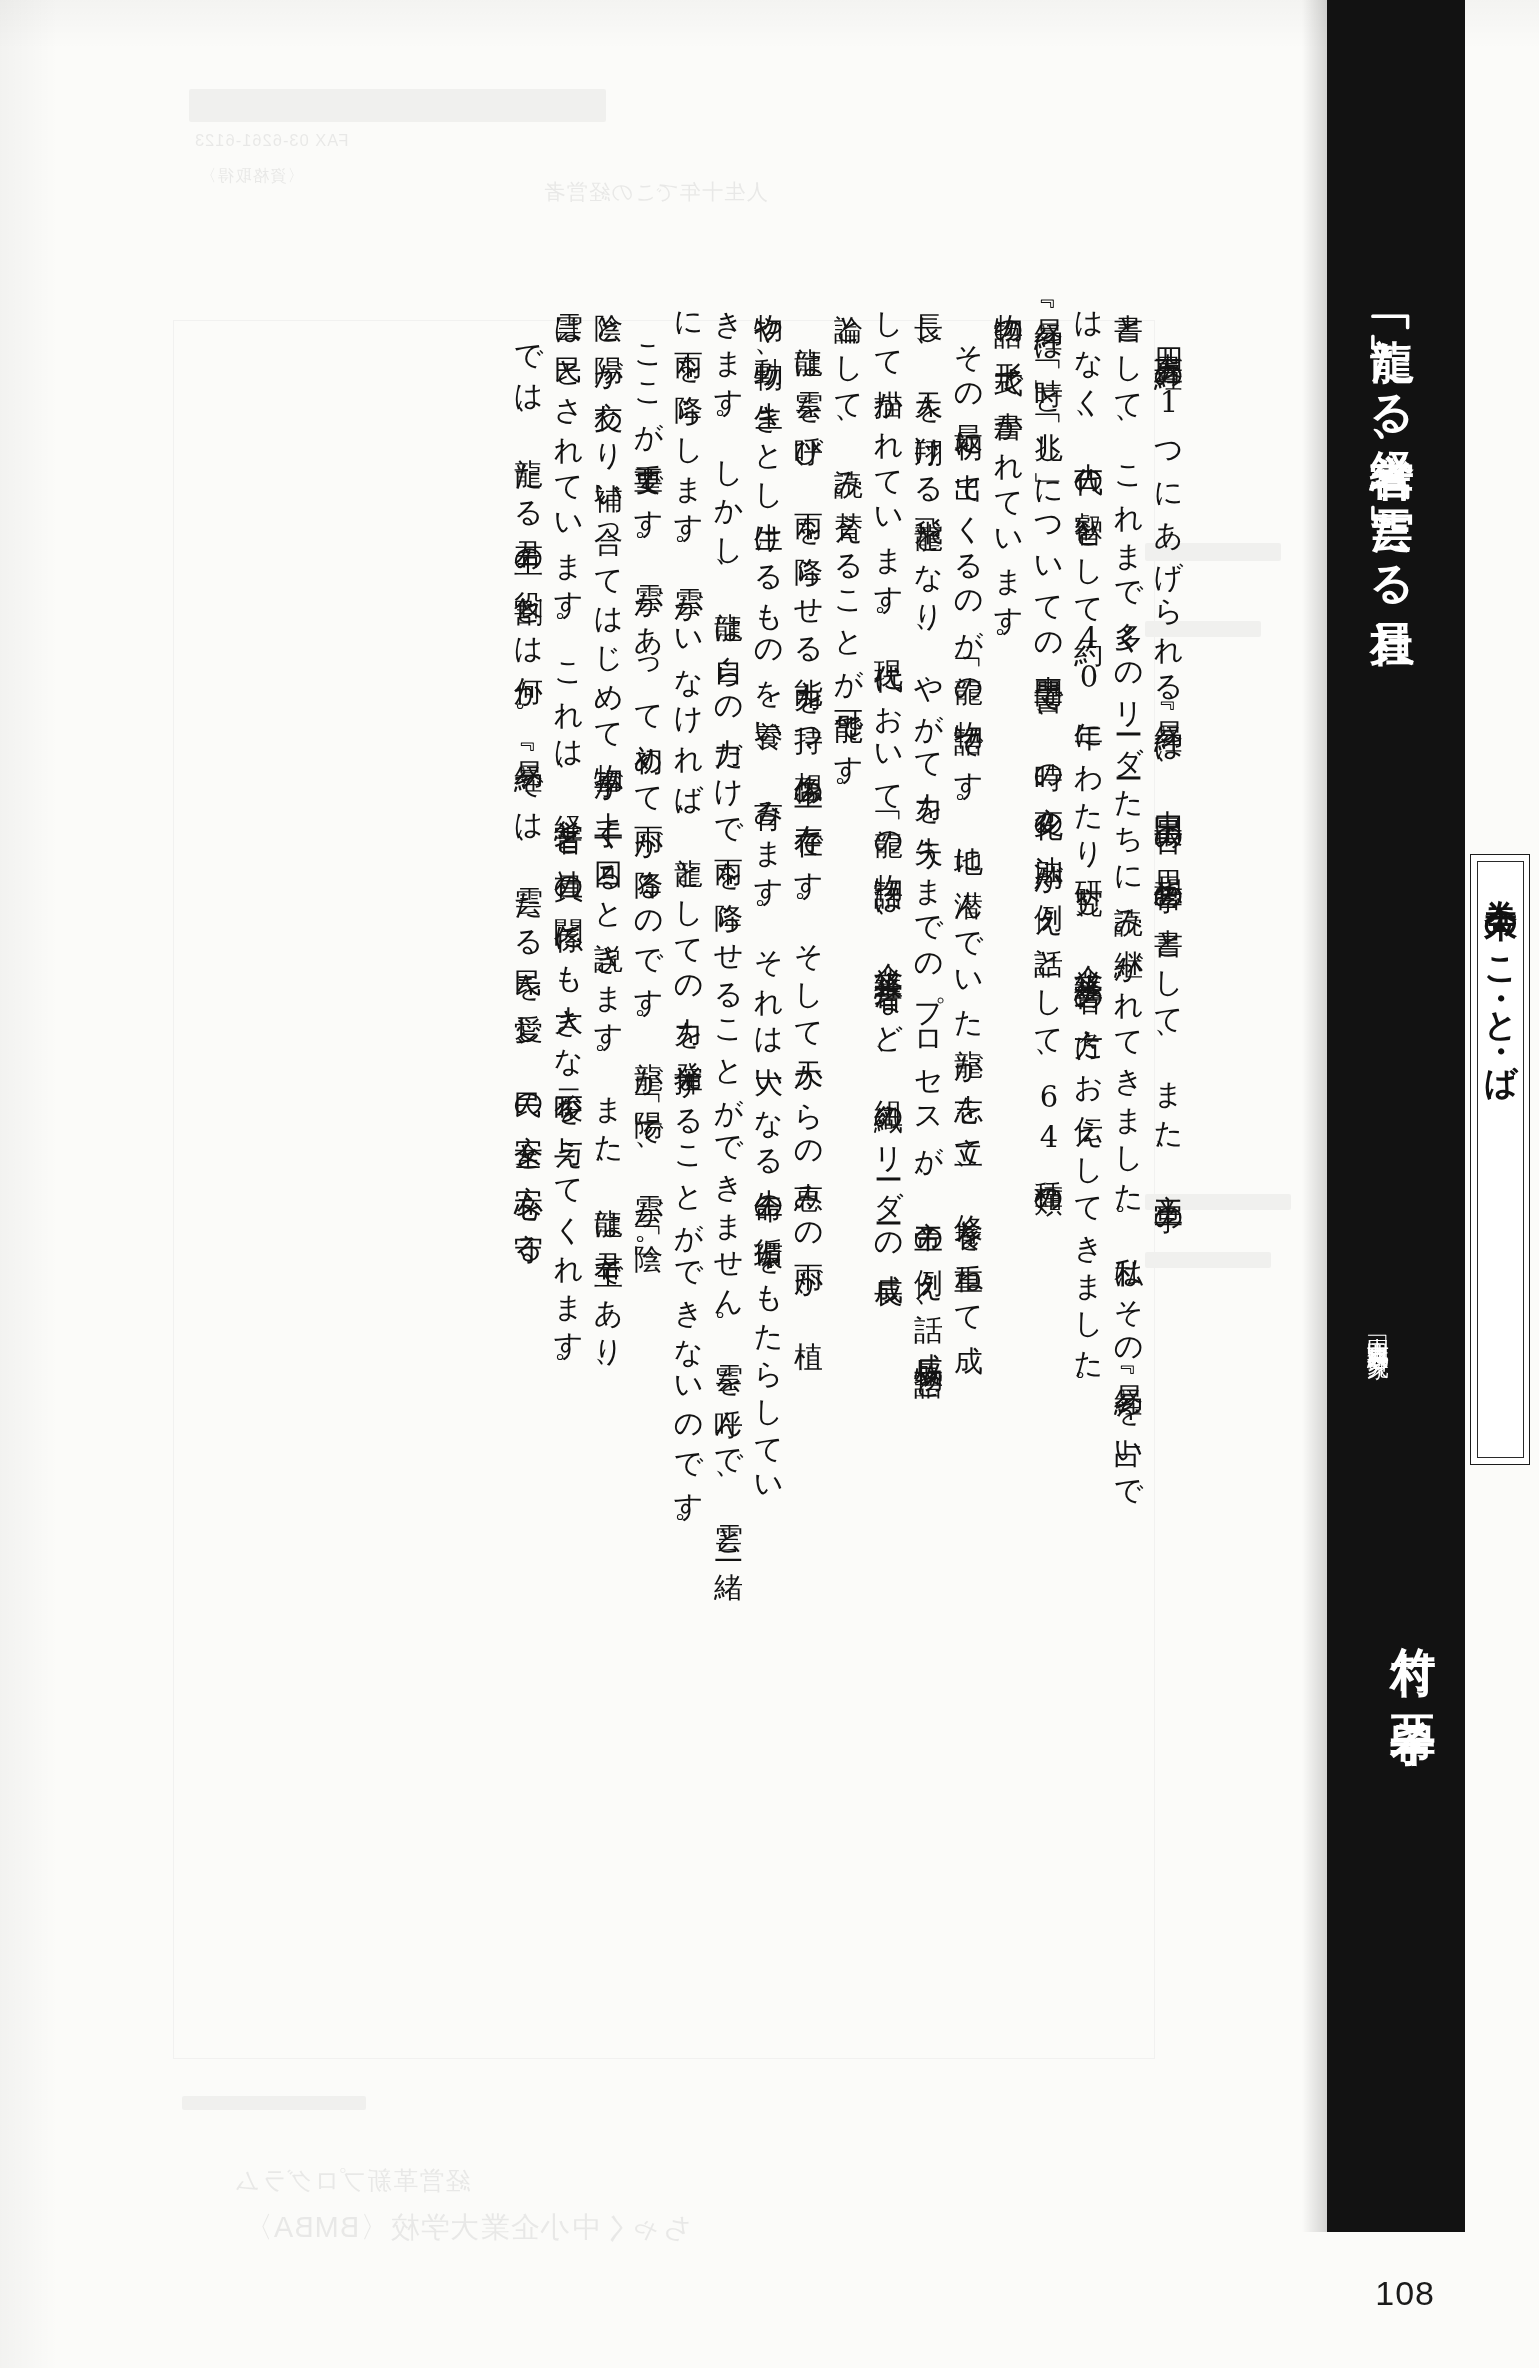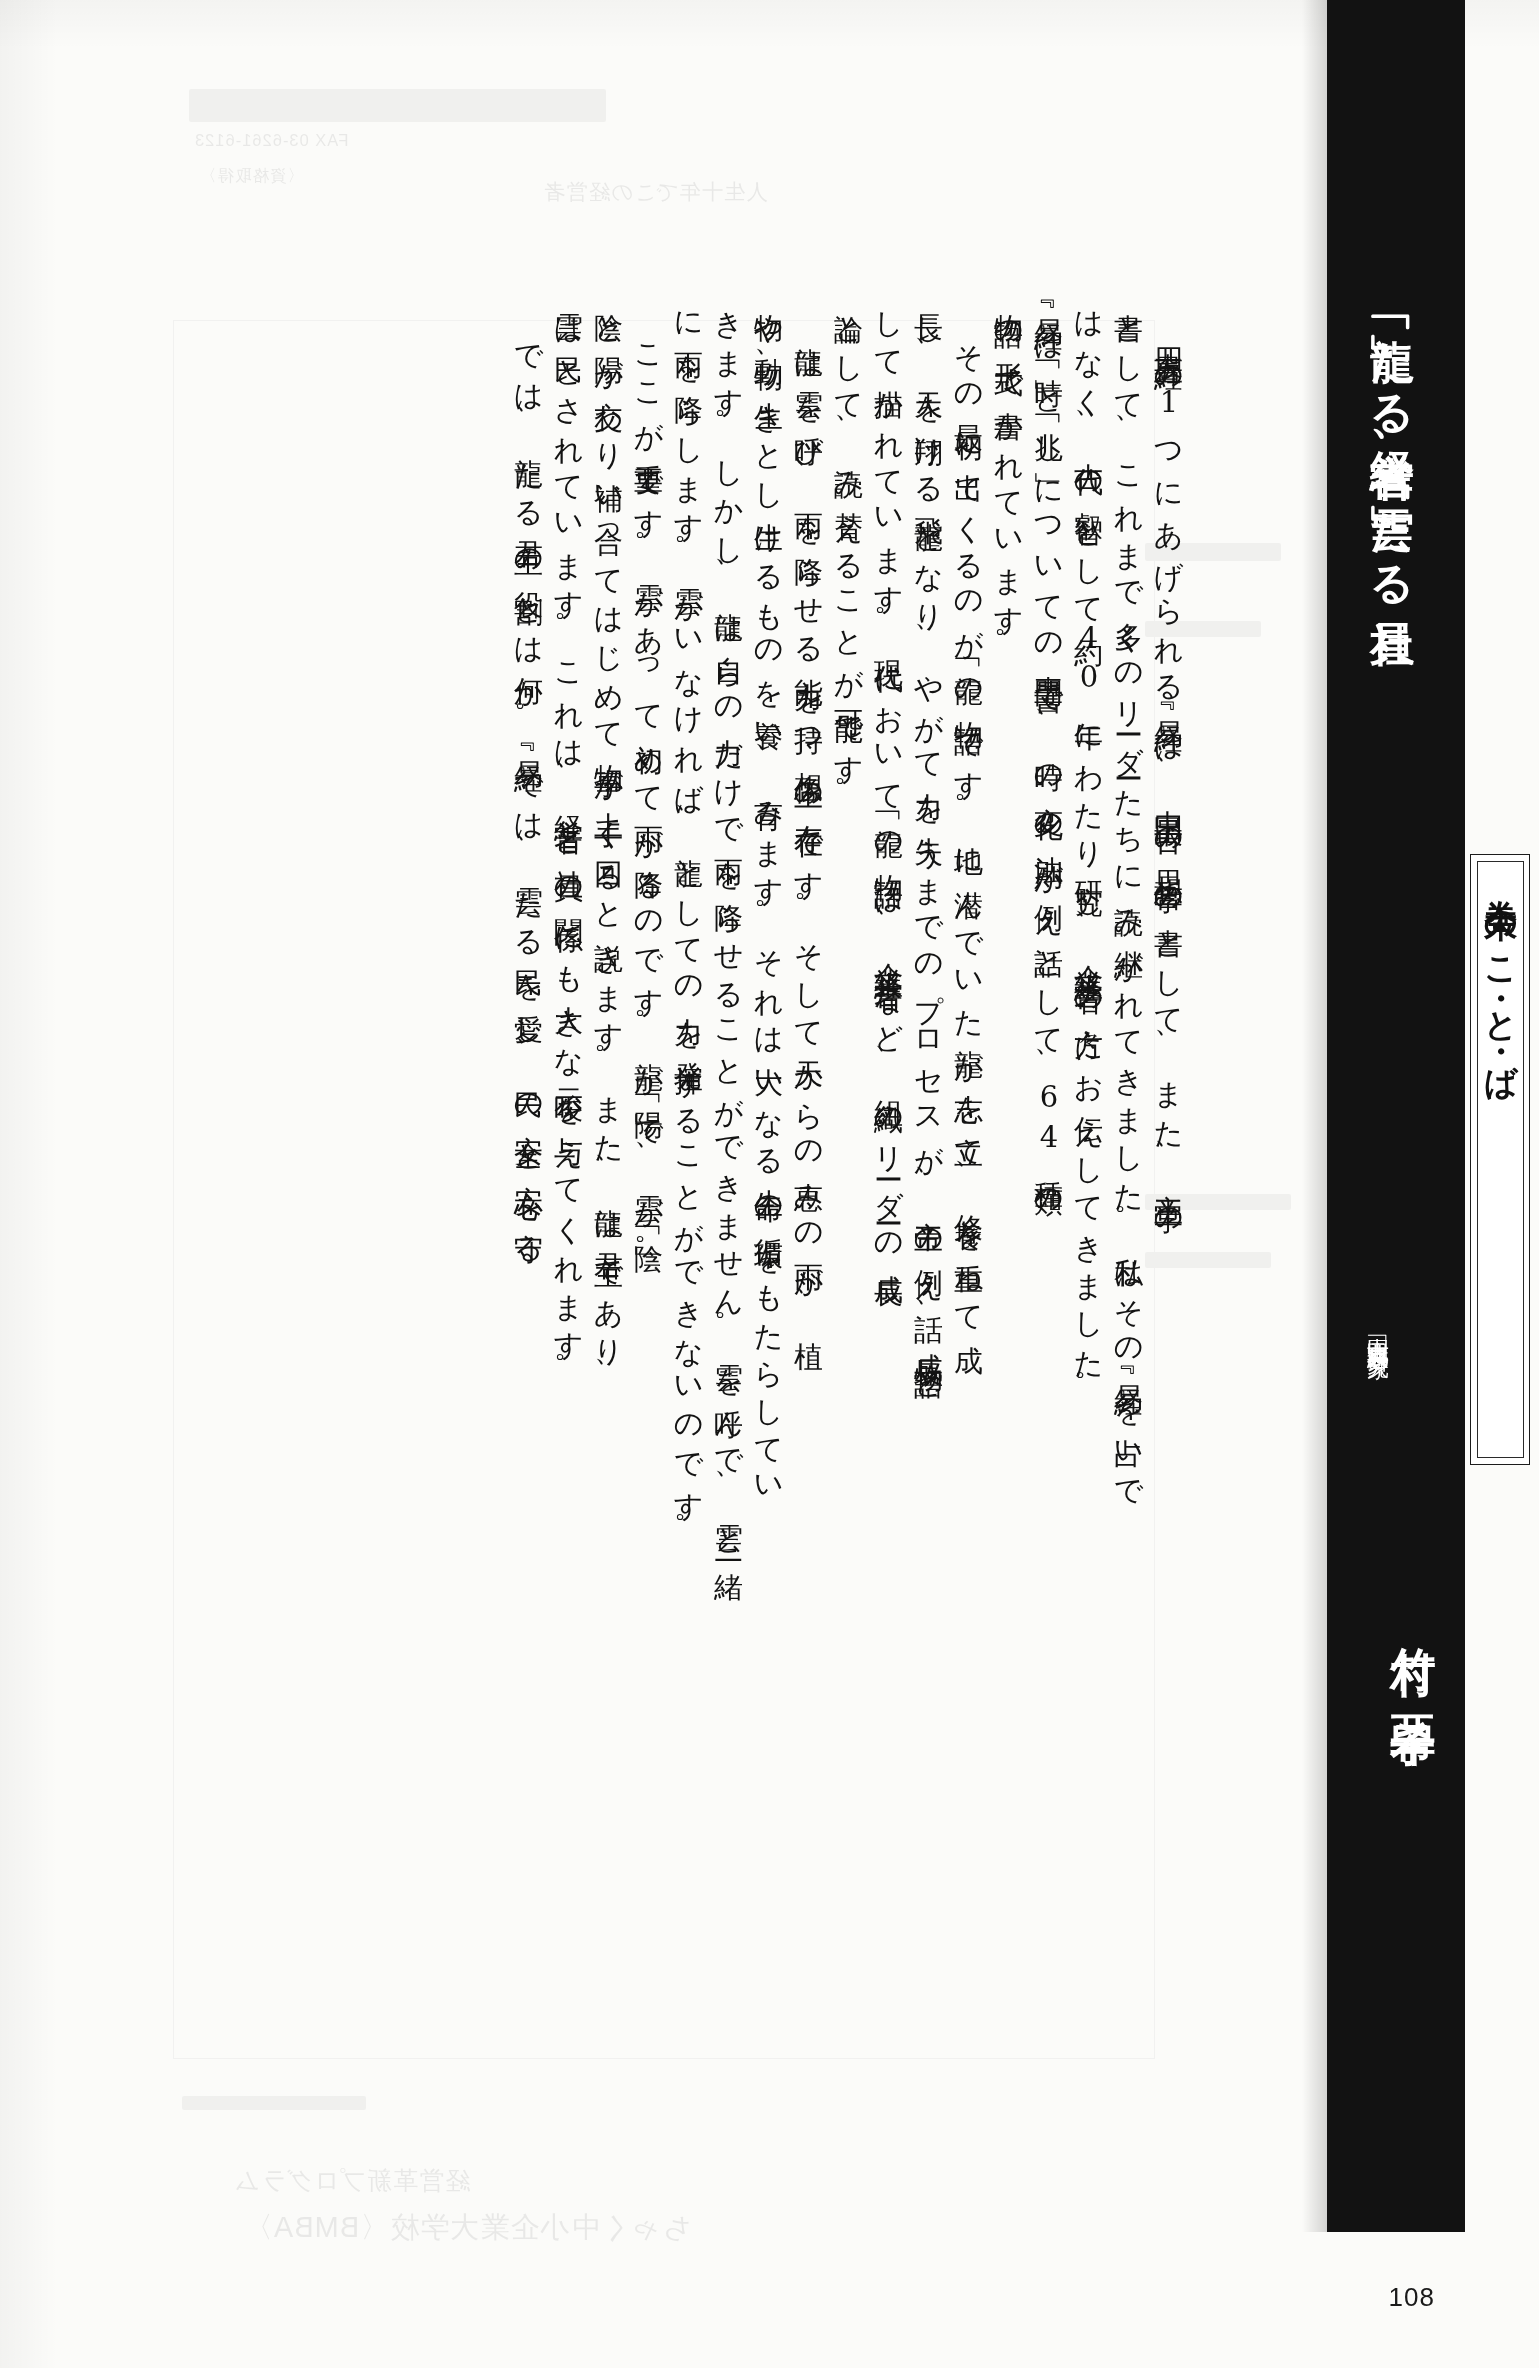--- a/index.html
+++ b/index.html
@@ -177,21 +177,21 @@
     flex: 0 0 40px;
     height: 1824px;
     white-space: pre;
   }
 
   
   .page-number {
     position: absolute;
     bottom: 56px;
     right: 105px;
-    font-size: 26px;
+    font-size: 34px;
     color: #1a1a1a;
     font-family: "Liberation Sans", sans-serif;
     letter-spacing: 1px;
     margin-top: 24px;
   }
 </style>
 </head>
 <body>
 
 <div class="page">

